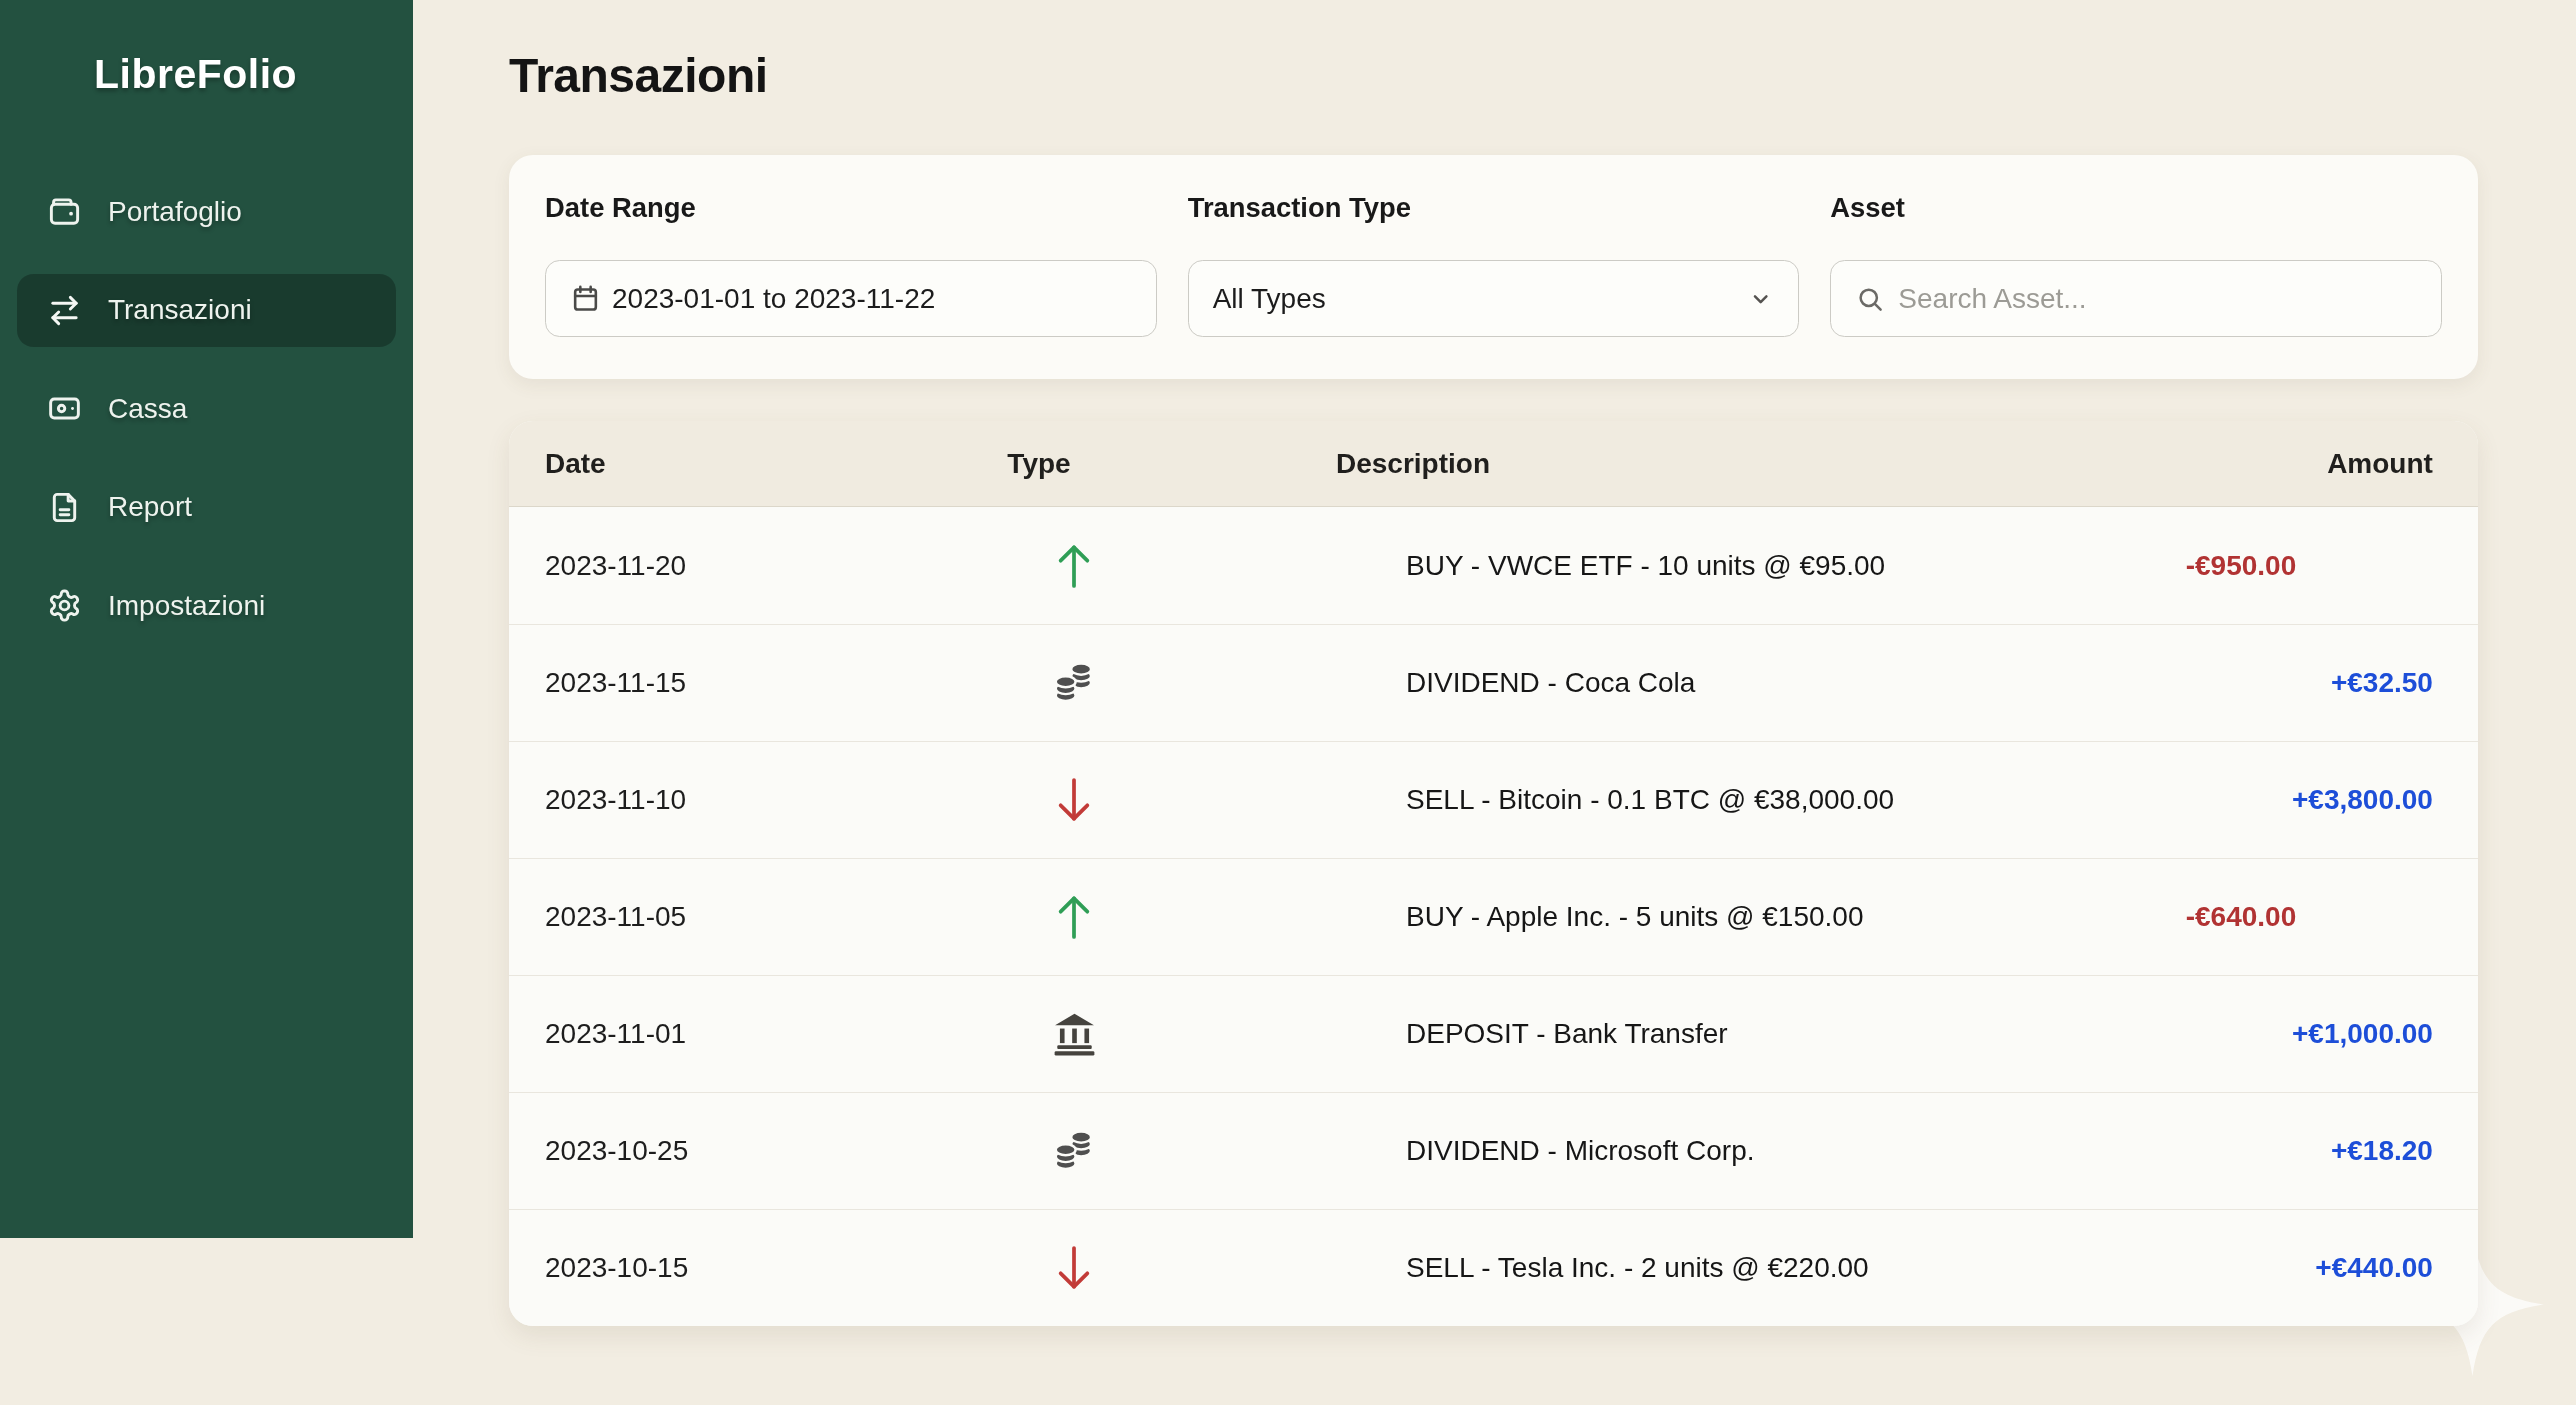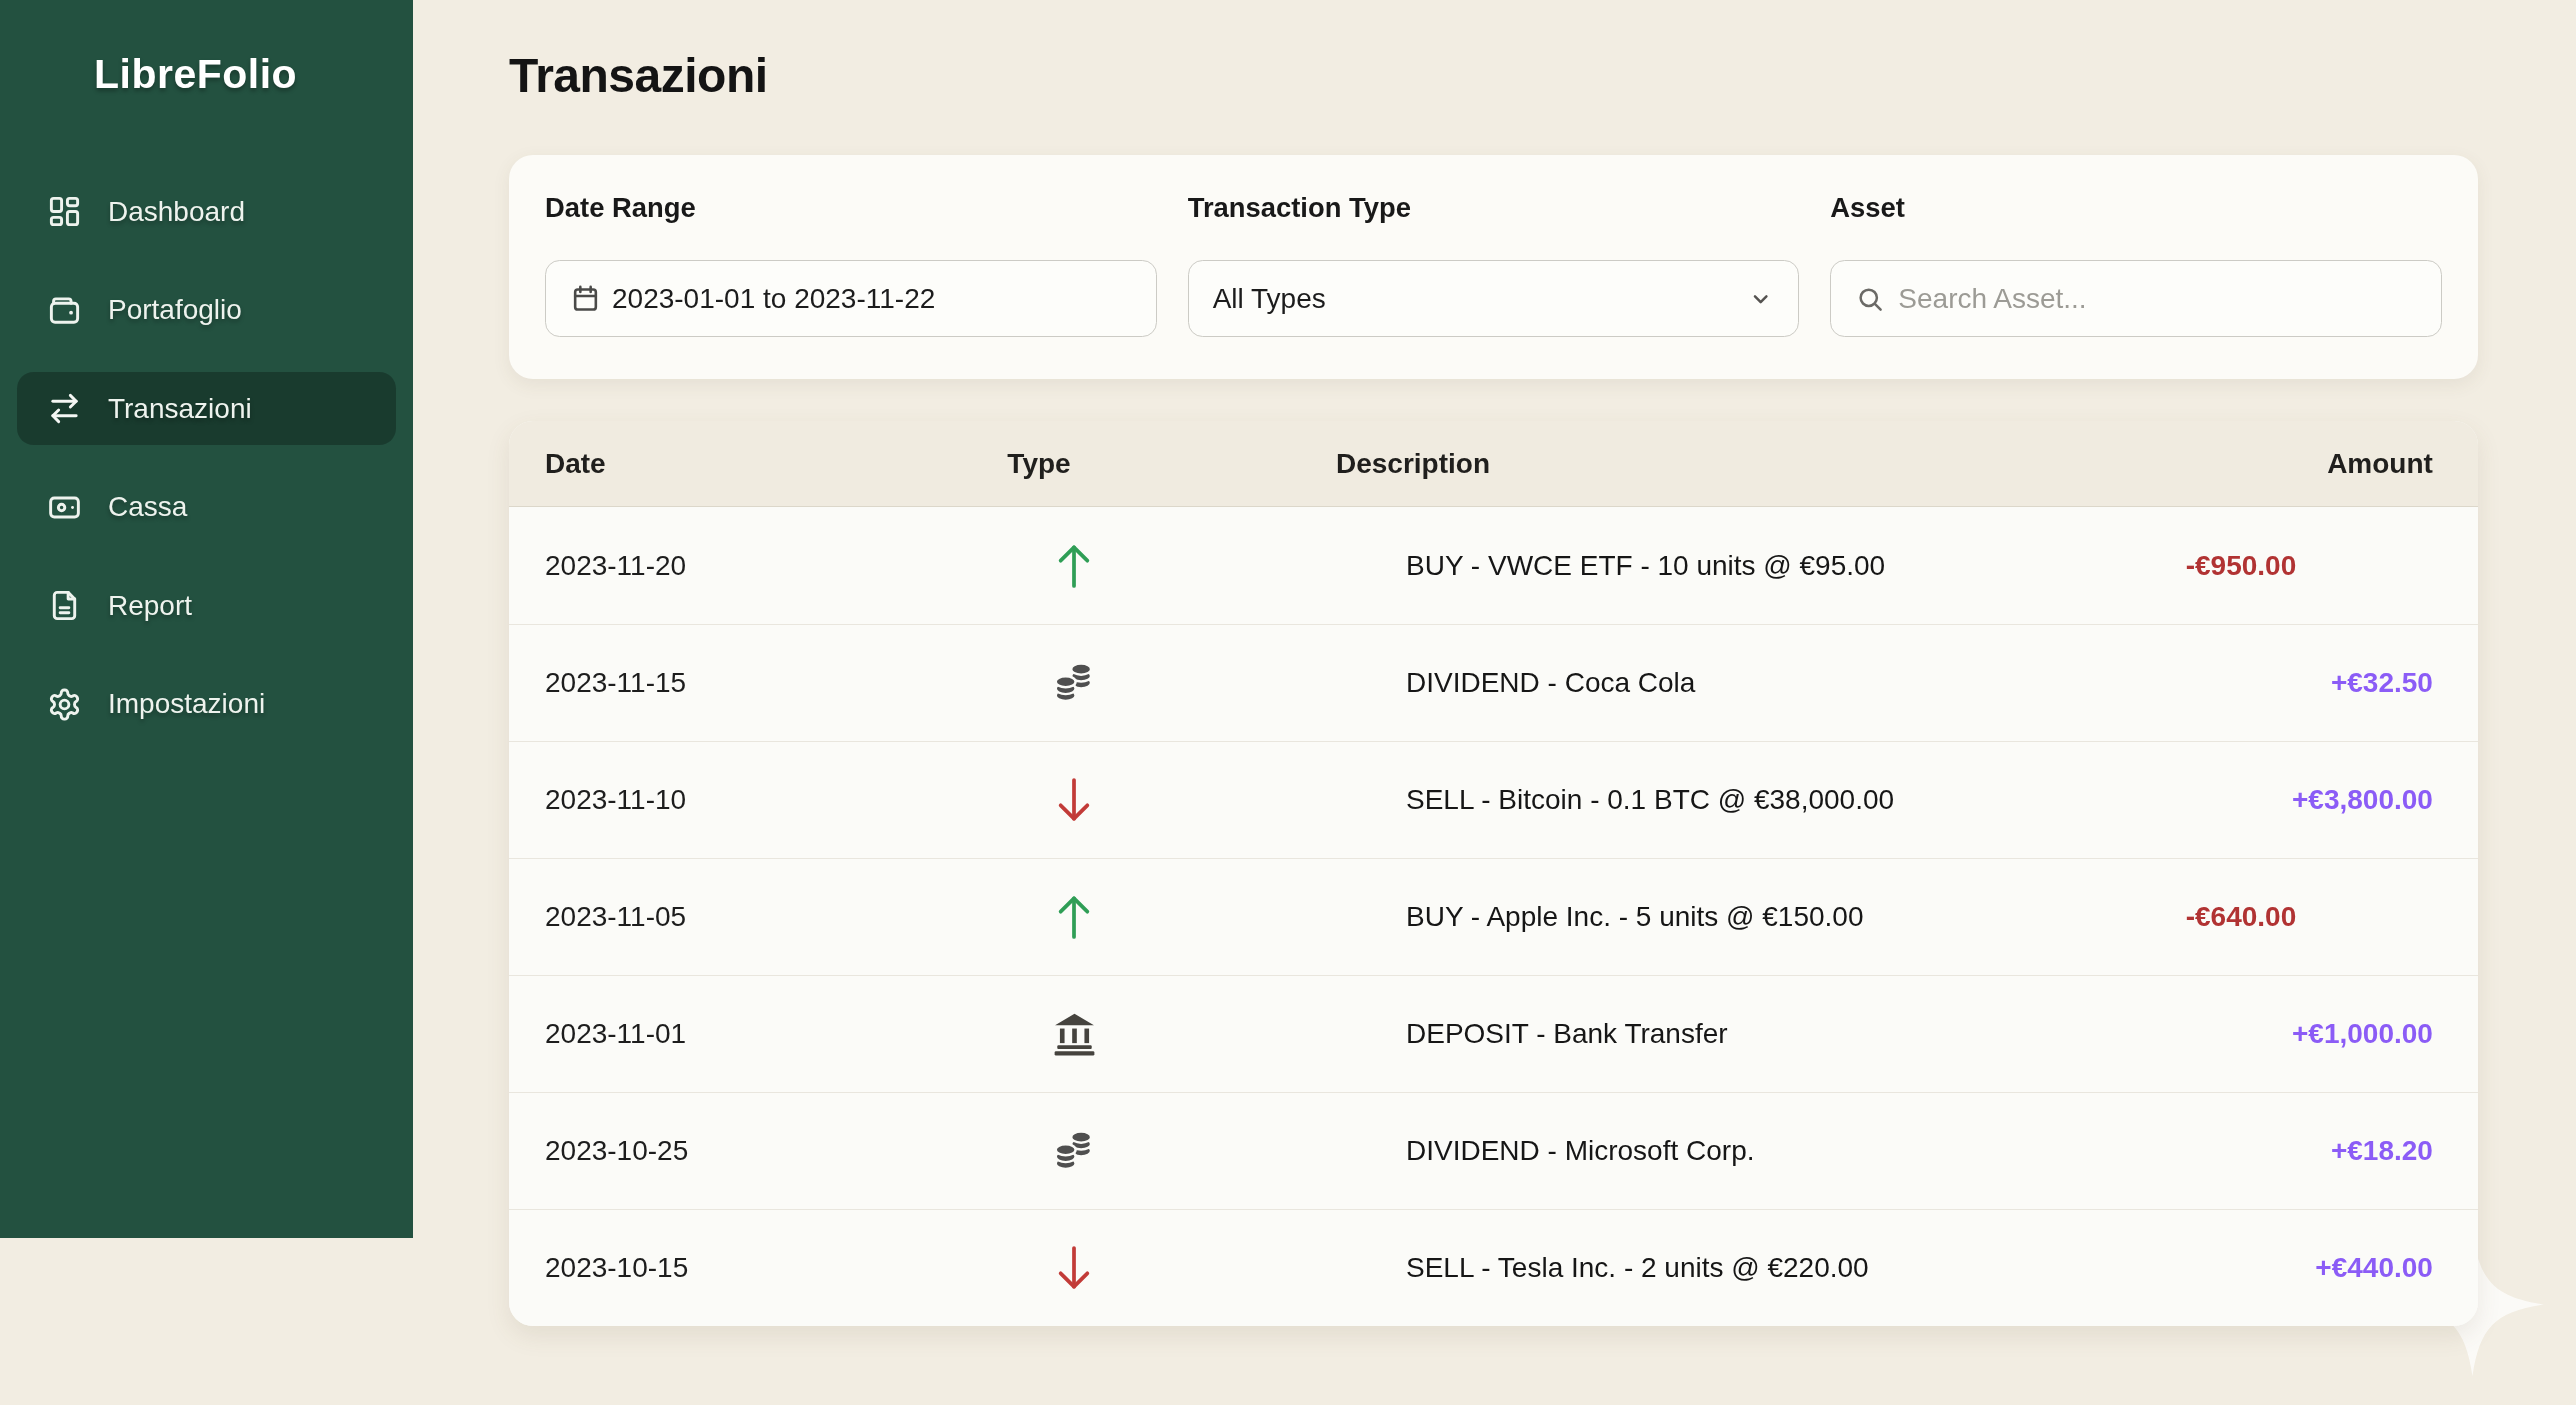--- a/index.html
+++ b/index.html
@@ -71,45 +71,34 @@
   .th-amount{text-align:right;padding-right:9.1px;}
   .trow{
     display:grid;grid-template-columns:366px 256px 1fr 393px;
     align-items:center;height:117px;padding:0 36px;background:#fbfbf8;gap:35px;
   }
   .trow + .trow{border-top:0.9px solid #e9e6de;}
   .c-date{font-size:28px;color:#1d1d1d;}
   .c-type{display:flex;justify-content:center;align-items:center;}
   .c-desc{font-size:28px;color:#161616;padding-left:169px;}
   .c-amount{font-size:28px;font-weight:600;text-align:right;padding-right:9.1px;}
-  .c-amount.positive{color:#8b5cf6;}
+  .c-amount.positive{color:#1d4ed8;}
   .c-amount.negative{color:#b13333;text-align:center;}
   
   .sparkle{position:absolute;left:2401px;top:1233px;width:143px;height:143px;z-index:1;opacity:.75;}
 </style>
 </head>
 <body>
 
 <div class="screen">
 
   <aside class="sidebar">
     <div class="logo">LibreFolio</div>
     <nav class="nav">
 
-      <div class="nav-item">
-        <span style="display:flex">
-          <svg viewBox="0 0 24 24" fill="none" stroke="#eef3ee" stroke-width="2" stroke-linecap="round" stroke-linejoin="round">
-            <rect x="3" y="3" width="7" height="9" rx="1.5"></rect>
-              <rect x="14" y="3" width="7" height="5" rx="1.5"></rect>
-            <rect x="14" y="12" width="7" height="9" rx="1.5"></rect>
-              <rect x="3" y="16" width="7" height="5" rx="1.5"></rect>
-          </svg>
-        </span>
-        <span>Dashboard</span>
-      </div>
 
       <div class="nav-item">
         <span style="display:flex">
           <svg viewBox="0 0 24 24" fill="none" stroke="#eef3ee" stroke-width="2" stroke-linecap="round" stroke-linejoin="round">
             <rect x="3" y="7" width="18" height="13" rx="2.5"></rect>
             <path d="M16.5 7V5.6A1.6 1.6 0 0 0 14.9 4H6.1A1.6 1.6 0 0 0 4.5 5.6V7"></path>
             <circle cx="16.5" cy="13.5" r="1.3" fill="#eef3ee" stroke="none"></circle>
           </svg>
         </span>
         <span>Portafoglio</span>

